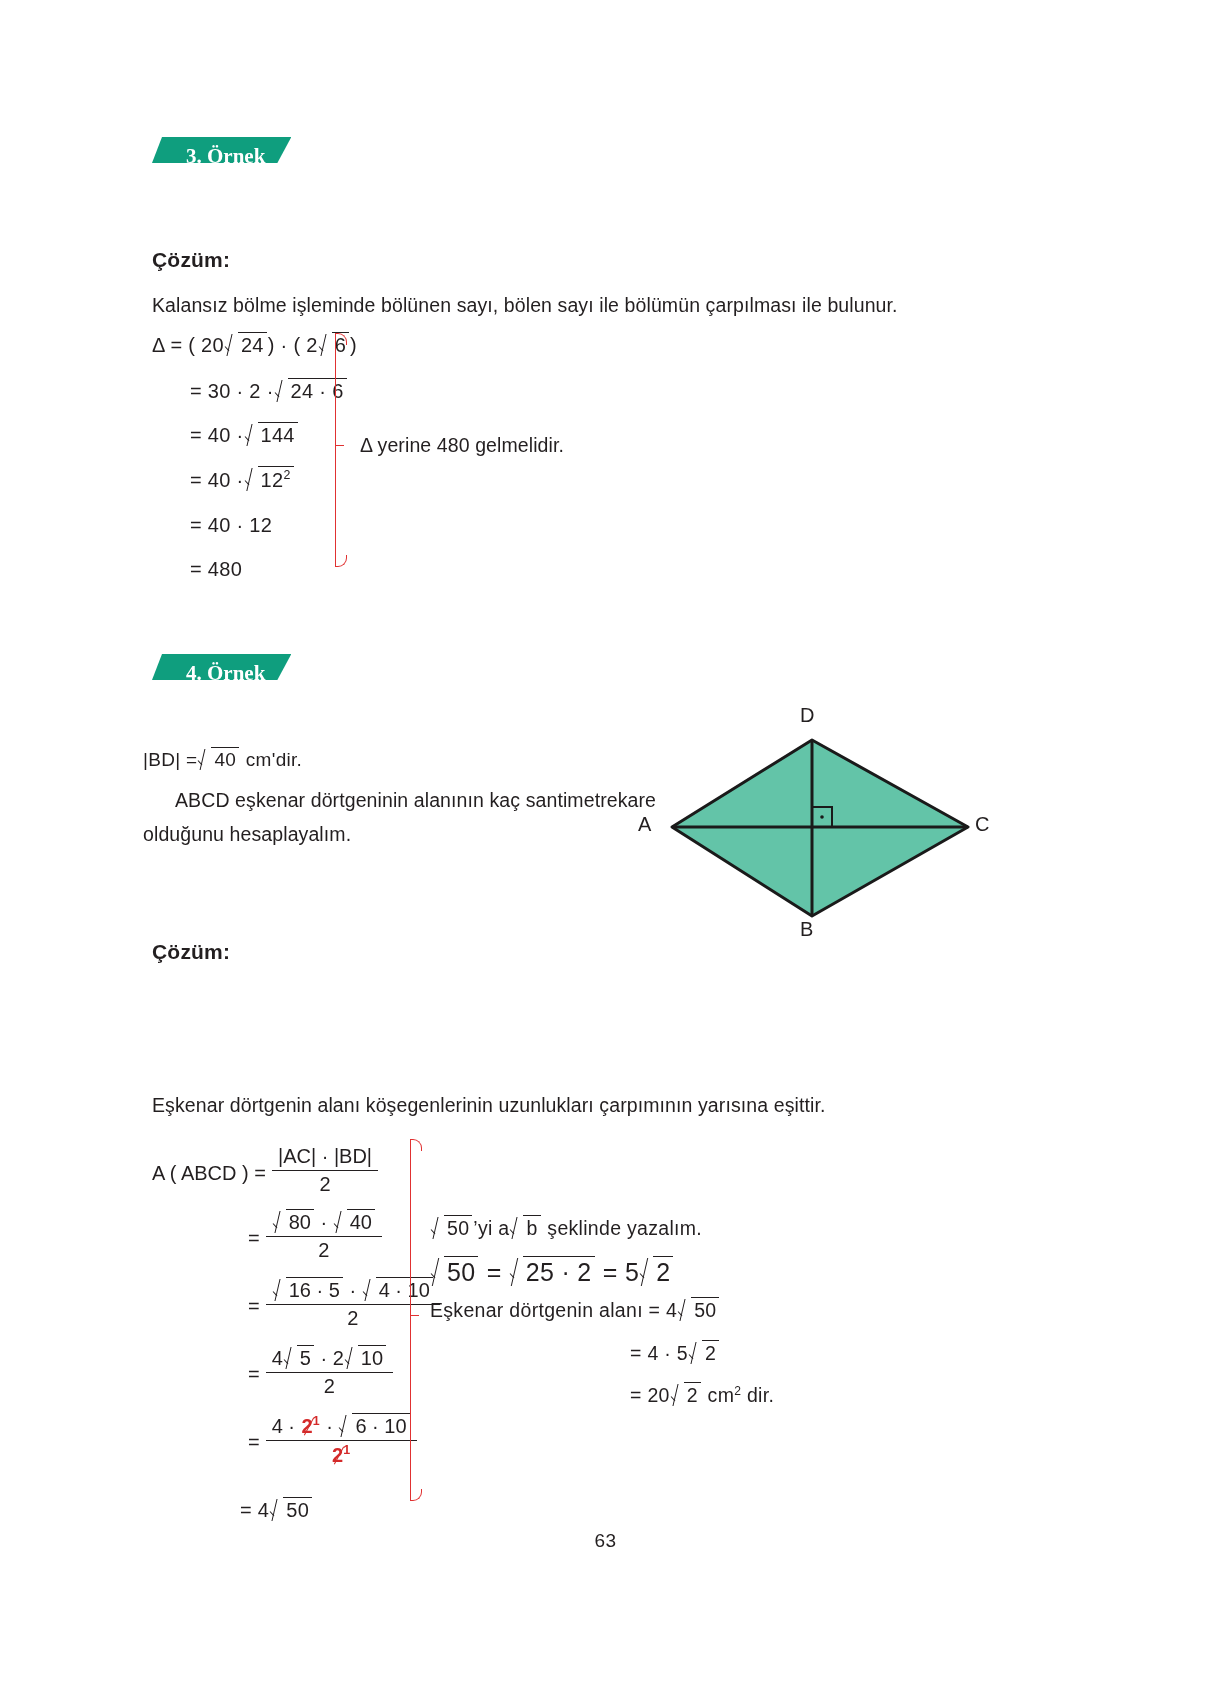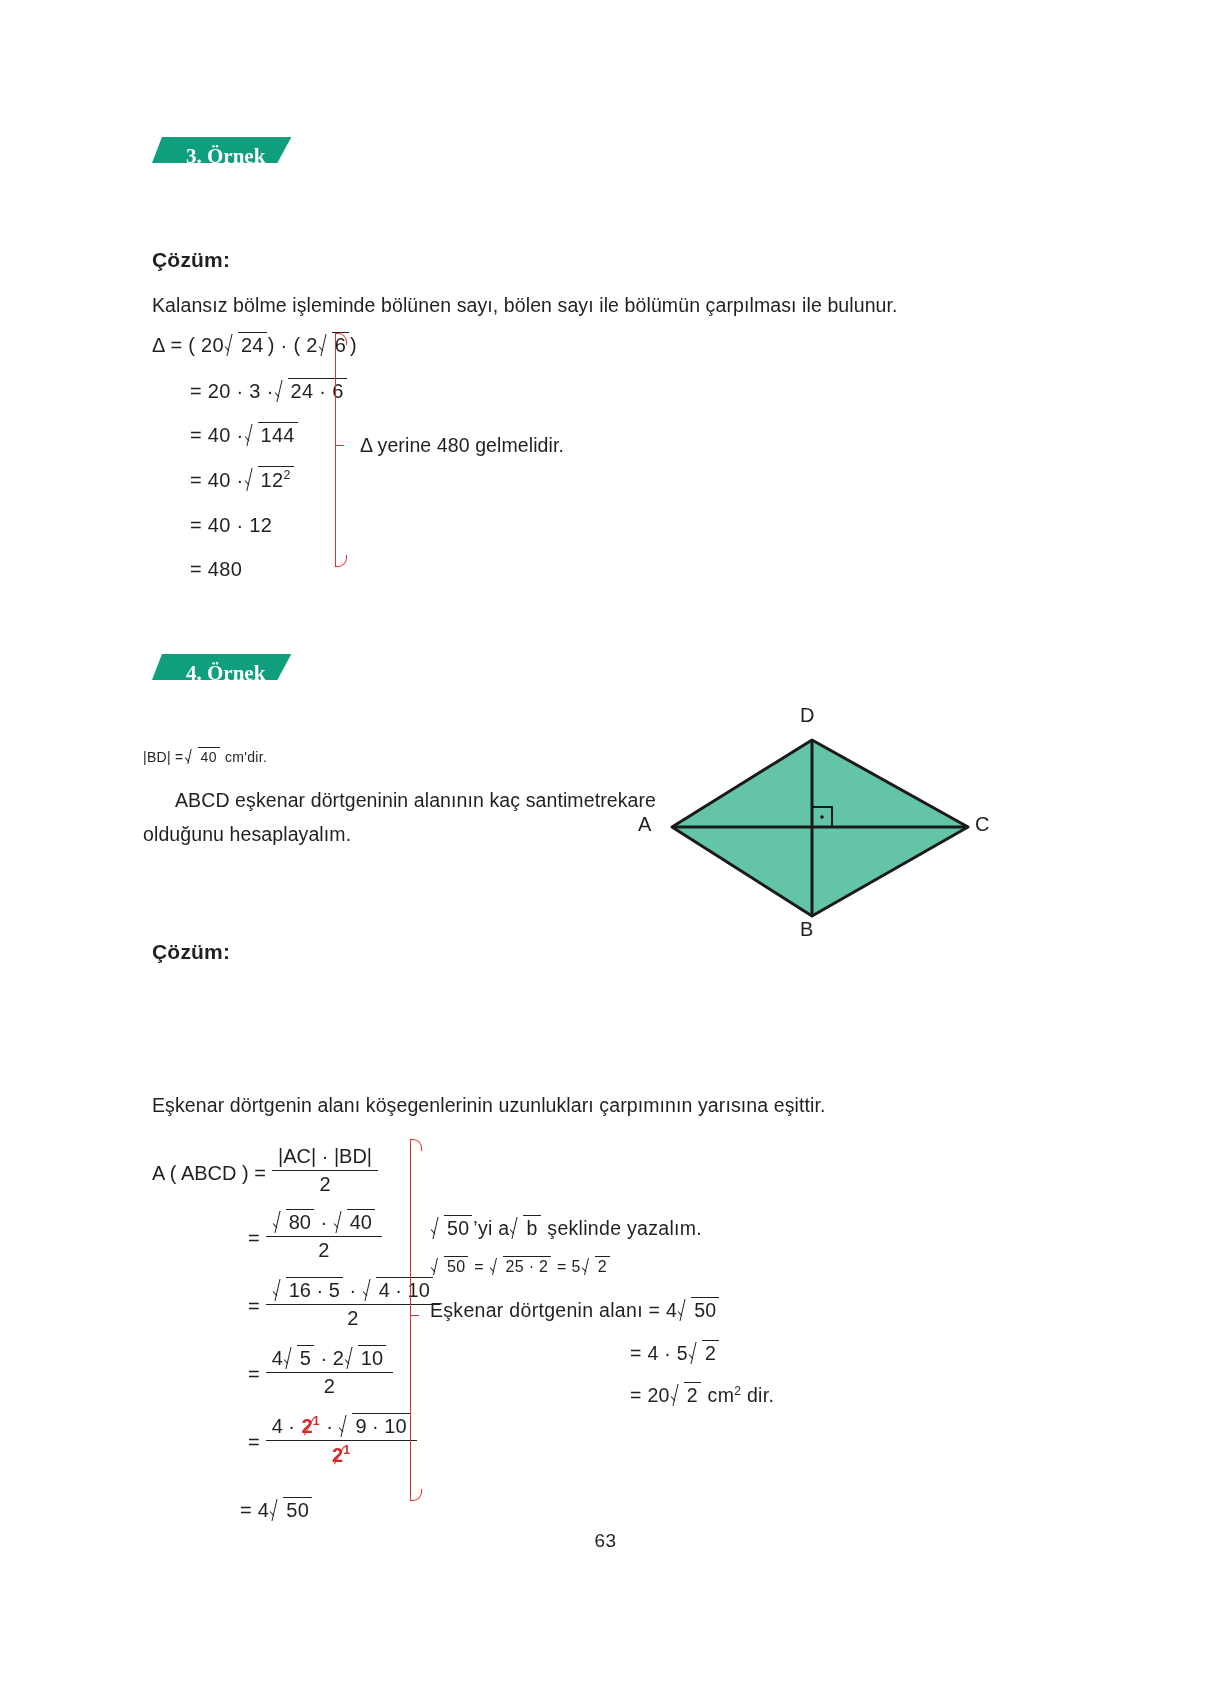--- a/index.html
+++ b/index.html
@@ -232,21 +232,21 @@
 
   <div class="para" style="left:152px; top:288px;">Kalansız bölme işleminde bölünen sayı, bölen sayı ile bölümün çarpılması ile bulunur.</div>
 
   <div class="mathline" style="left:152px; top:332px;">
     <span>Δ =</span>
     <span>( 20</span><span class="rad"><span class="rad-body">24</span></span><span>) · ( 2</span><span class="rad"><span class="rad-body">6</span></span><span>)</span>
   </div>
 
   <div class="mathline" style="left:190px; top:378px;">
     <span>=</span>
-    <span>20 · 3 ·</span><span class="rad"><span class="rad-body">24 · 6</span></span>
+    <span>30 · 2 ·</span><span class="rad"><span class="rad-body">24 · 6</span></span>
   </div>
 
   <div class="mathline" style="left:190px; top:422px;">
     <span>=</span>
     <span>40 ·</span><span class="rad"><span class="rad-body">144</span></span>
   </div>
 
   <div class="mathline" style="left:190px; top:466px;">
     <span>=</span>
     <span>40 ·</span><span class="rad"><span class="rad-body"><span>12</span><sup class="exp">2</sup></span></span>
@@ -270,21 +270,21 @@
   </div>
 
   <div class="para" style="left:360px; top:428px;">Δ yerine 480 gelmelidir.</div>
 
   <div class="badge-wrap" style="left:152px; top:654px;">
     <span class="badge-shadow" style="width:148px;"></span>
     <span class="badge">4. Örnek</span>
   </div>
 
 
-  <div class="mathline" style="left:143px; top:747px; font-size:14px;">
+  <div class="mathline" style="left:143px; top:747px; font-size:19px;">
     <span>|BD| =</span><span class="rad"><span class="rad-body">40</span></span>&nbsp;<span>cm'dir.</span>
   </div>
 
   <div class="para" style="left:175px; top:783px;">ABCD eşkenar dörtgeninin alanının kaç santimetrekare</div>
   <div class="para" style="left:143px; top:817px;">olduğunu hesaplayalım.</div>
 
   <div class="diagram" style="left:660px; top:730px; width:320px; height:195px;">
     <svg width="320" height="195" viewBox="0 0 320 195">
       <polygon points="12,97 152,10 308,97 152,186" fill="#63c4a8" stroke="#1a1a1a" stroke-width="3" stroke-linejoin="round"></polygon>
       <line x1="12" y1="97" x2="308" y2="97" stroke="#1a1a1a" stroke-width="3"></line>
@@ -346,21 +346,21 @@
     </span>
   </div>
 
   <div class="eqrow" style="left:248px; top:1416px;">
     <span class="lhs">=</span>
     <span class="frac">
       <span class="num">
         <span>4 ·</span>
         <span class="cancel"><span>2</span><sup>1</sup></span>
         <span>·</span>
-        <span class="rad"><span class="rad-body">9 · 10</span></span>
+        <span class="rad"><span class="rad-body">6 · 10</span></span>
       </span>
       <span class="den">
         <span class="cancel"><span>2</span><sup>1</sup></span>
       </span>
     </span>
   </div>
 
   <div class="mathline" style="left:240px; top:1497px;">
     <span>= 4</span><span class="rad"><span class="rad-body">50</span></span>
   </div>
@@ -369,21 +369,21 @@
     <span class="stem"></span>
     <span class="tip top"></span>
     <span class="tip mid"></span>
     <span class="tip bot"></span>
   </div>
 
   <div class="mathline" style="left:430px; top:1215px; font-size:19.5px;">
     <span class="rad"><span class="rad-body">50</span></span><span>’yi a</span><span class="rad"><span class="rad-body">b</span></span>&nbsp;<span>şeklinde yazalım.</span>
   </div>
 
-  <div class="mathline" style="left:430px; top:1256px; font-size:16px;">
+  <div class="mathline" style="left:430px; top:1256px; font-size:25px;">
     <span class="rad"><span class="rad-body">50</span></span>&nbsp;<span>=</span>&nbsp;<span class="rad"><span class="rad-body">25 · 2</span></span>&nbsp;<span>= 5</span><span class="rad"><span class="rad-body">2</span></span>
   </div>
 
   <div class="mathline" style="left:430px; top:1297px; font-size:19.5px;">
     <span>Eşkenar dörtgenin alanı = 4</span><span class="rad"><span class="rad-body">50</span></span>
   </div>
 
   <div class="mathline" style="left:630px; top:1340px; font-size:19.5px;">
     <span>= 4 · 5</span><span class="rad"><span class="rad-body">2</span></span>
   </div>

